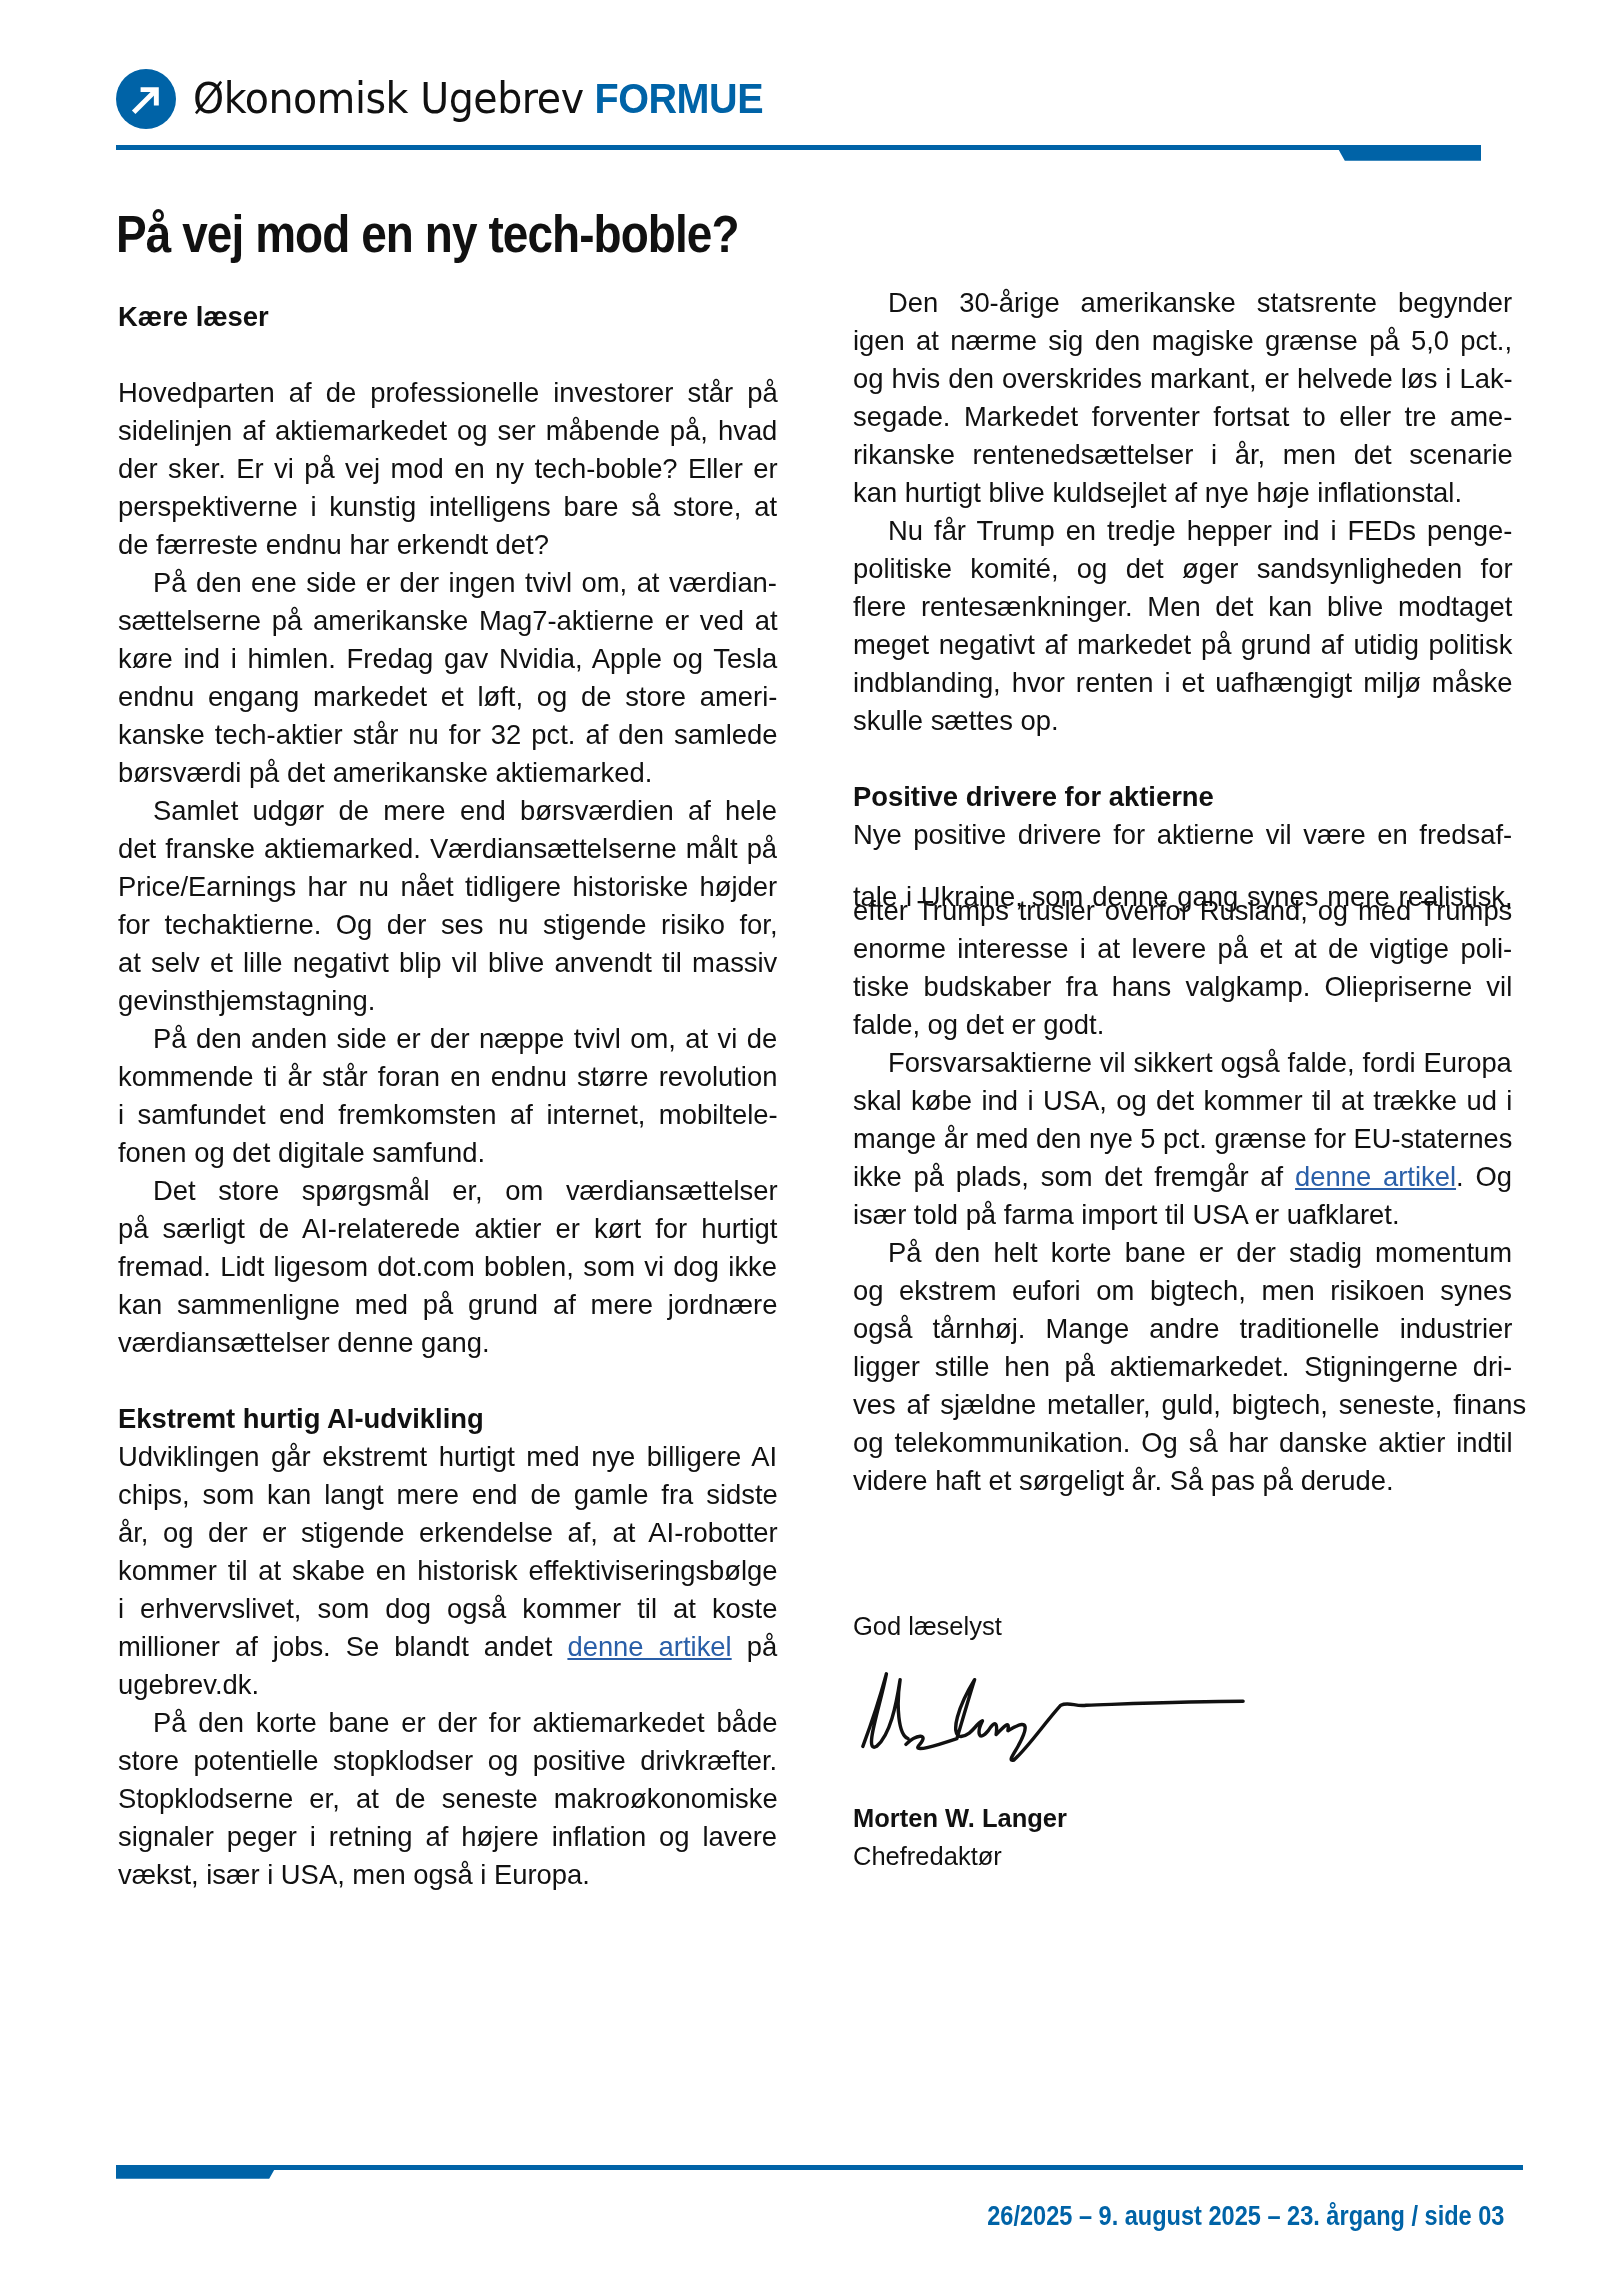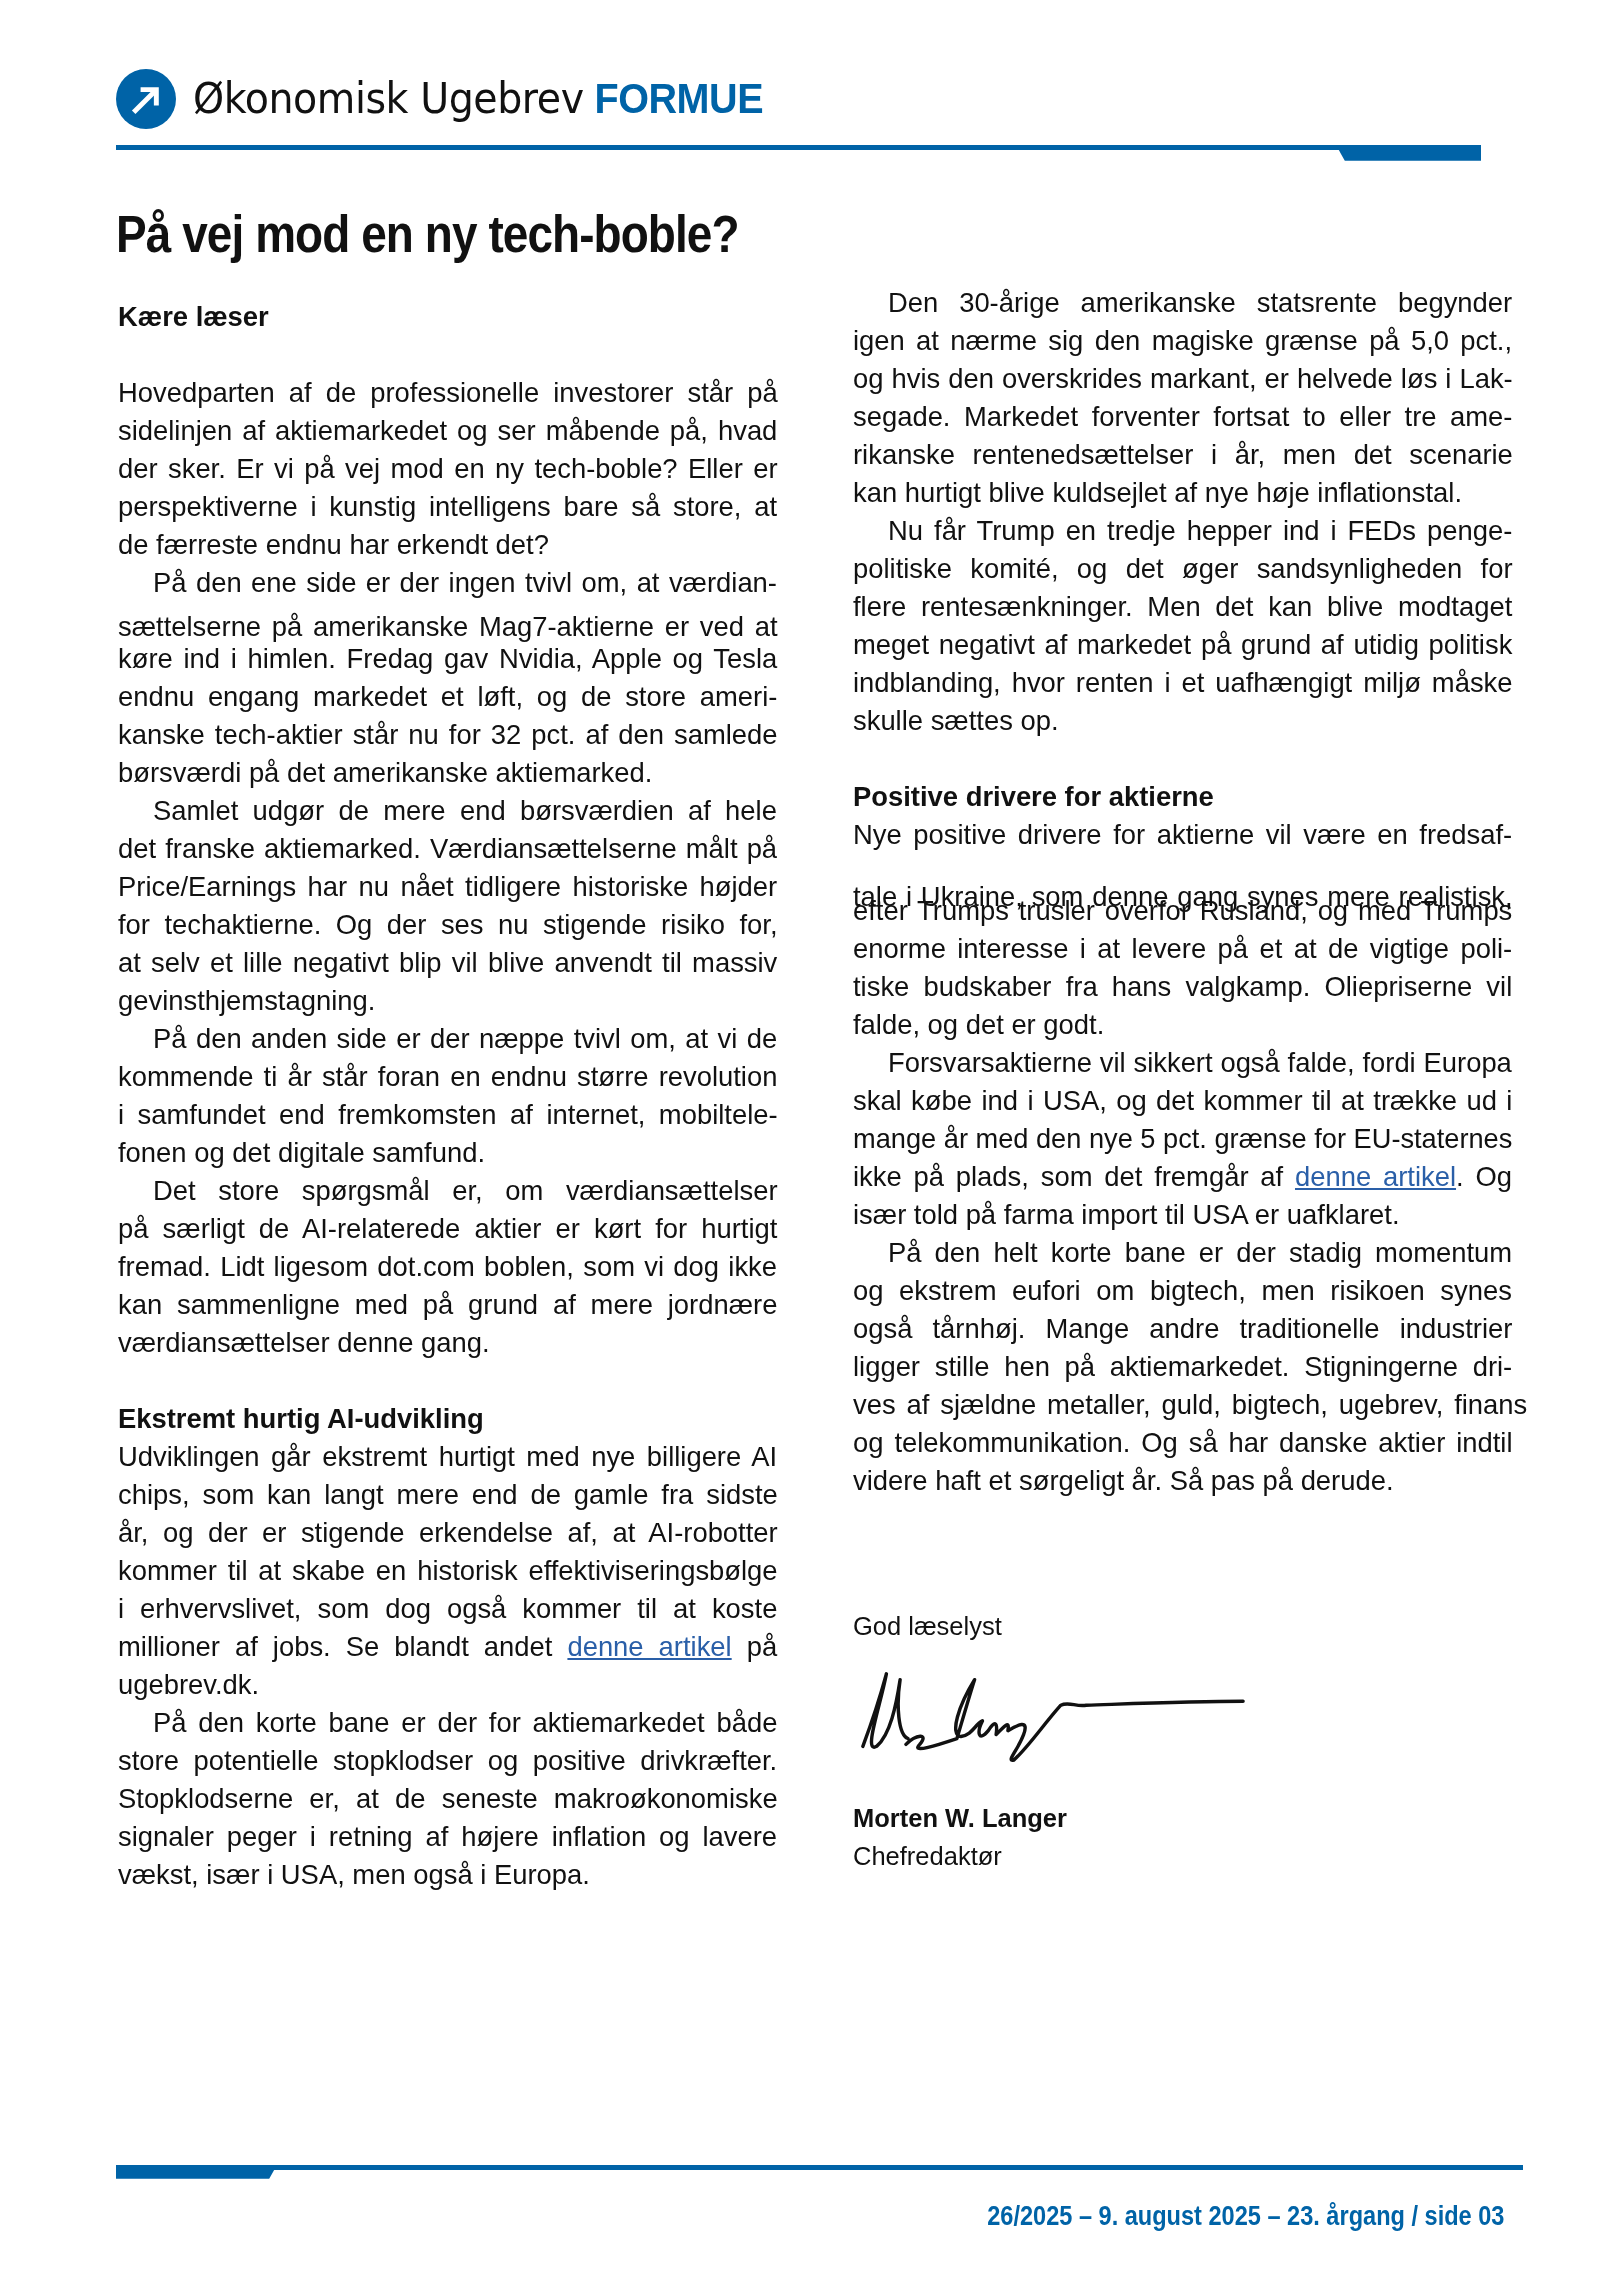--- a/index.html
+++ b/index.html
@@ -66,21 +66,21 @@
     <div class="gap"></div>
     <div>
       <div class="line"><span class="fit" style="word-spacing: 6.4px;">Hovedparten af de professionelle investorer står på</span></div>
       <div class="line"><span class="fit" style="word-spacing: 2.4px; transform: scaleX(1);">sidelinjen af aktiemarkedet og ser måbende på, hvad</span></div>
       <div class="line"><span class="fit" style="word-spacing: 2.8px;">der sker. Er vi på vej mod en ny tech-boble? Eller er</span></div>
       <div class="line"><span class="fit" style="word-spacing: 5.2px; transform: scaleX(1);">perspektiverne i kunstig intelligens bare så store, at</span></div>
       <div class="line"><span class="fit">de færreste endnu har erkendt det?</span></div>
     </div>
     <div>
       <div class="line indent"><span class="fit" style="word-spacing: 1.8px;">På den ene side er der ingen tvivl om, at værdian-</span></div>
-      <div class="line"><span class="fit" style="word-spacing: 3.1px; margin-top: 6px;">sættelserne på amerikanske Mag7-aktierne er ved at</span></div>
+      <div class="line"><span class="fit" style="word-spacing: 3.1px;">sættelserne på amerikanske Mag7-aktierne er ved at</span></div>
       <div class="line"><span class="fit" style="word-spacing: 3.1px; transform: scaleX(1);">køre ind i himlen. Fredag gav Nvidia, Apple og Tesla</span></div>
       <div class="line"><span class="fit" style="word-spacing: 6.1px;">endnu engang markedet et løft, og de store ameri-</span></div>
       <div class="line"><span class="fit" style="word-spacing: 2.4px;">kanske tech-aktier står nu for 32 pct. af den samlede</span></div>
       <div class="line"><span class="fit">børsværdi på det amerikanske aktiemarked.</span></div>
     </div>
     <div>
       <div class="line indent"><span class="fit" style="word-spacing: 6.7px; transform: scaleX(1);">Samlet udgør de mere end børsværdien af hele</span></div>
       <div class="line"><span class="fit" style="word-spacing: 1.5px;">det franske aktiemarked. Værdiansættelserne målt på</span></div>
       <div class="line"><span class="fit" style="word-spacing: 3.8px; transform: scaleX(1);">Price/Earnings har nu nået tidligere historiske højder</span></div>
       <div class="line"><span class="fit" style="word-spacing: 6.9px; transform: scaleX(0.9999);">for techaktierne. Og der ses nu stigende risiko for,</span></div>
@@ -151,21 +151,21 @@
       <div class="line"><span class="fit" style="word-spacing: 1.8px;">skal købe ind i USA, og det kommer til at trække ud i</span></div>
       <div class="line"><span class="fit" style="transform: scaleX(0.9933);">mange år med den nye 5 pct. grænse for EU-staternes</span></div>
       <div class="line"><span class="fit" style="word-spacing: 4.2px;">ikke på plads, som det fremgår af <span class="link" style="color: rgb(42, 95, 168);">denne artikel</span>. Og</span></div>
       <div class="line"><span class="fit">især told på farma import til USA er uafklaret.</span></div>
     </div>
     <div>
       <div class="line indent"><span class="fit" style="word-spacing: 5.5px;">På den helt korte bane er der stadig momentum</span></div>
       <div class="line"><span class="fit" style="word-spacing: 8px; transform: scaleX(1);">og ekstrem eufori om bigtech, men risikoen synes</span></div>
       <div class="line"><span class="fit" style="word-spacing: 12.5px; transform: scaleX(1);">også tårnhøj. Mange andre traditionelle industrier</span></div>
       <div class="line"><span class="fit" style="word-spacing: 7.1px; transform: scaleX(1);">ligger stille hen på aktiemarkedet. Stigningerne dri-</span></div>
-      <div class="line"><span class="fit" style="word-spacing: 3.3px; transform: scaleX(1);">ves af sjældne metaller, guld, bigtech, ugebrev, finans</span></div>
+      <div class="line"><span class="fit" style="word-spacing: 3.3px; transform: scaleX(1);">ves af sjældne metaller, guld, bigtech, seneste, finans</span></div>
       <div class="line"><span class="fit" style="word-spacing: 3.3px; transform: scaleX(1);">og telekommunikation. Og så har danske aktier indtil</span></div>
       <div class="line"><span class="fit">videre haft et sørgeligt år. Så pas på derude.</span></div>
     </div>
   </div>
 
 <div id="signoff" class="abs">God læselyst</div>
 <svg id="signature" class="abs" viewBox="0 0 410 100">
   <path d="M12,82 C22,55 30,30 36,8 C30,40 12,90 26,82 C40,70 46,40 50,14 C46,40 48,70 58,74 M56,80 C66,70 80,68 70,80 C60,90 90,80 108,74 C118,40 124,20 126,14 C110,40 100,70 112,72 C124,70 126,60 134,56 C128,68 130,78 140,66 C146,56 150,56 148,70 C156,62 162,54 160,66 C170,60 182,54 176,70 C170,86 158,98 166,96 C180,84 196,60 214,40 C222,36 230,42 240,40 C300,38 350,36 400,36" fill="none" stroke="#111111" stroke-width="3.5" stroke-linecap="round" stroke-linejoin="round"></path>
 </svg>
 <div id="author-name" class="abs">Morten W. Langer</div>

